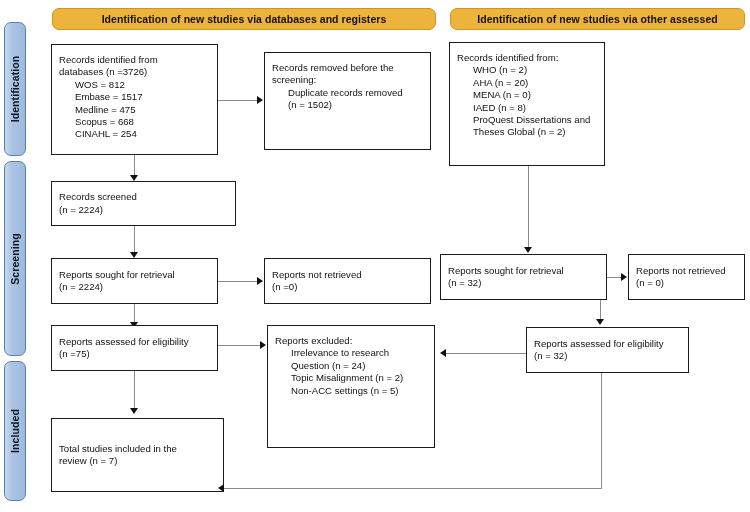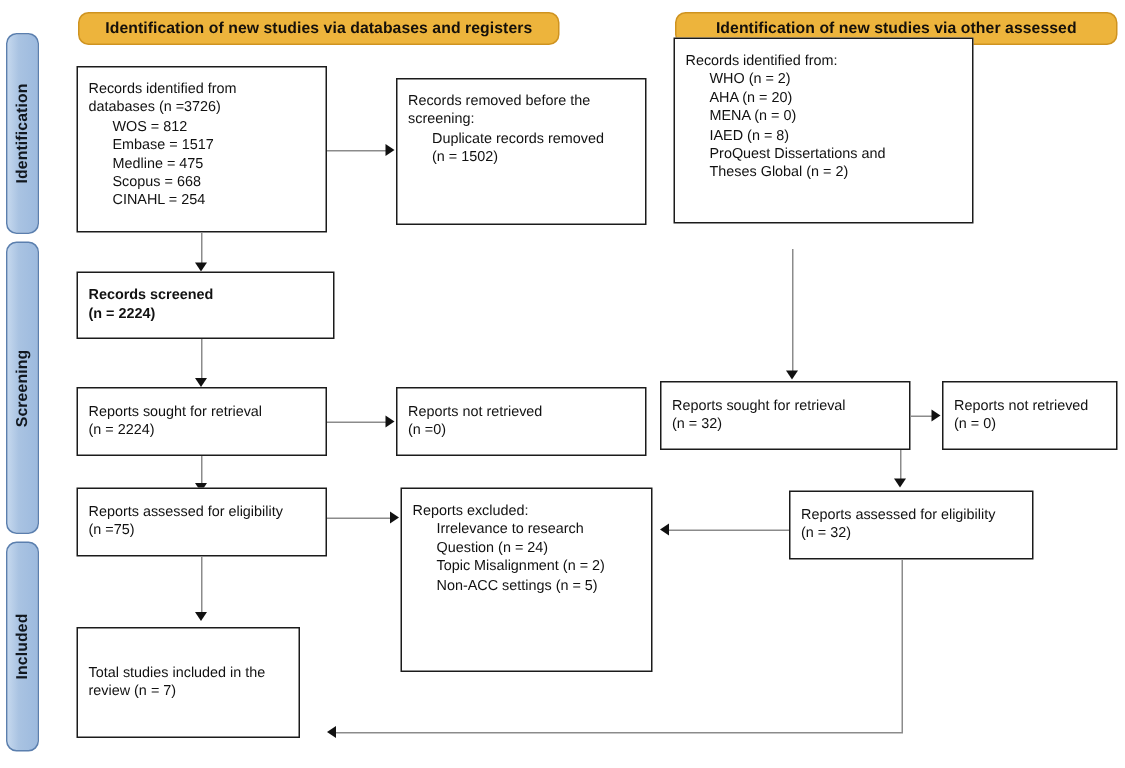--- a/index.html
+++ b/index.html
@@ -113,21 +113,21 @@
   </div>
 
   <div class="stage-pill" style="left:4px; top:161px; width:22px; height:195px;">
     <span class="stage-label">Screening</span>
   </div>
 
   <div class="stage-pill" style="left:4px; top:361px; width:22px; height:140px;">
     <span class="stage-label">Included</span>
   </div>
 
-  <div class="section-header" style="left:52px; top:8px; width:321px; height:22px;">
+  <div class="section-header" style="left:52px; top:8px; width:384px; height:22px;">
     <span class="section-title">Identification of new studies via databases and registers</span>
   </div>
 
   <div class="section-header" style="left:450px; top:8px; width:295px; height:22px;">
     <span class="section-title">Identification of new studies via other assessed</span>
   </div>
 
   <div class="node align-top" style="left:51px; top:44px; width:167px; height:111px;">
     <div class="node-text">Records identified from
 databases (n =3726)
@@ -138,37 +138,37 @@
       CINAHL = 254</div>
   </div>
 
   <div class="node align-top" style="left:264px; top:52px; width:167px; height:98px;">
     <div class="node-text">Records removed before the
 screening:
       Duplicate records removed
       (n = 1502)</div>
   </div>
 
-  <div class="node align-top" style="left:449px; top:25px; width:200px; height:124px;justify-content:center;">
+  <div class="node align-top" style="left:449px; top:42px; width:156px; height:124px;justify-content:center;">
     <div class="node-text">Records identified from:
       WHO (n = 2)
       AHA (n = 20)
       MENA (n = 0)
       IAED (n = 8)
       ProQuest Dissertations and
       Theses Global (n = 2)</div>
   </div>
 
   <div class="conn-h" style="left:218px; top:100px; width:40px;"></div>
   <div class="arrow right" style="left:257px; top:96px;"></div>
 
   <div class="conn-v" style="left:134px; top:155px; height:21px;"></div>
   <div class="arrow down" style="left:130px; top:175px;"></div>
 
-  <div class="node" style="left:51px; top:181px; width:172px; height:45px;font-weight:bold;">
+  <div class="node" style="left:51px; top:181px; width:185px; height:45px;">
     <div class="node-text">Records screened
 (n = 2224)</div>
   </div>
 
   <div class="conn-v" style="left:134px; top:226px; height:27px;"></div>
   <div class="arrow down" style="left:130px; top:252px;"></div>
 
   <div class="node" style="left:51px; top:258px; width:167px; height:46px;">
     <div class="node-text">Reports sought for retrieval
 (n = 2224)</div>
@@ -224,21 +224,21 @@
 
   <div class="conn-h" style="left:218px; top:345px; width:43px;"></div>
   <div class="arrow right" style="left:260px; top:341px;"></div>
 
   <div class="conn-h" style="left:446px; top:353px; width:80px;"></div>
   <div class="arrow left" style="left:440px; top:349px;"></div>
 
   <div class="conn-v" style="left:134px; top:371px; height:38px;"></div>
   <div class="arrow down" style="left:130px; top:408px;"></div>
 
-  <div class="node" style="left:51px; top:418px; width:149px; height:74px;">
+  <div class="node" style="left:51px; top:418px; width:173px; height:74px;">
     <div class="node-text">Total studies included in the
 review (n = 7)</div>
   </div>
 
   <div class="conn-v" style="left:601px; top:373px; height:115px;"></div>
   <div class="conn-h" style="left:224px; top:488px; width:378px;"></div>
   <div class="arrow left" style="left:218px; top:484px;"></div>
 
 </div>
 

